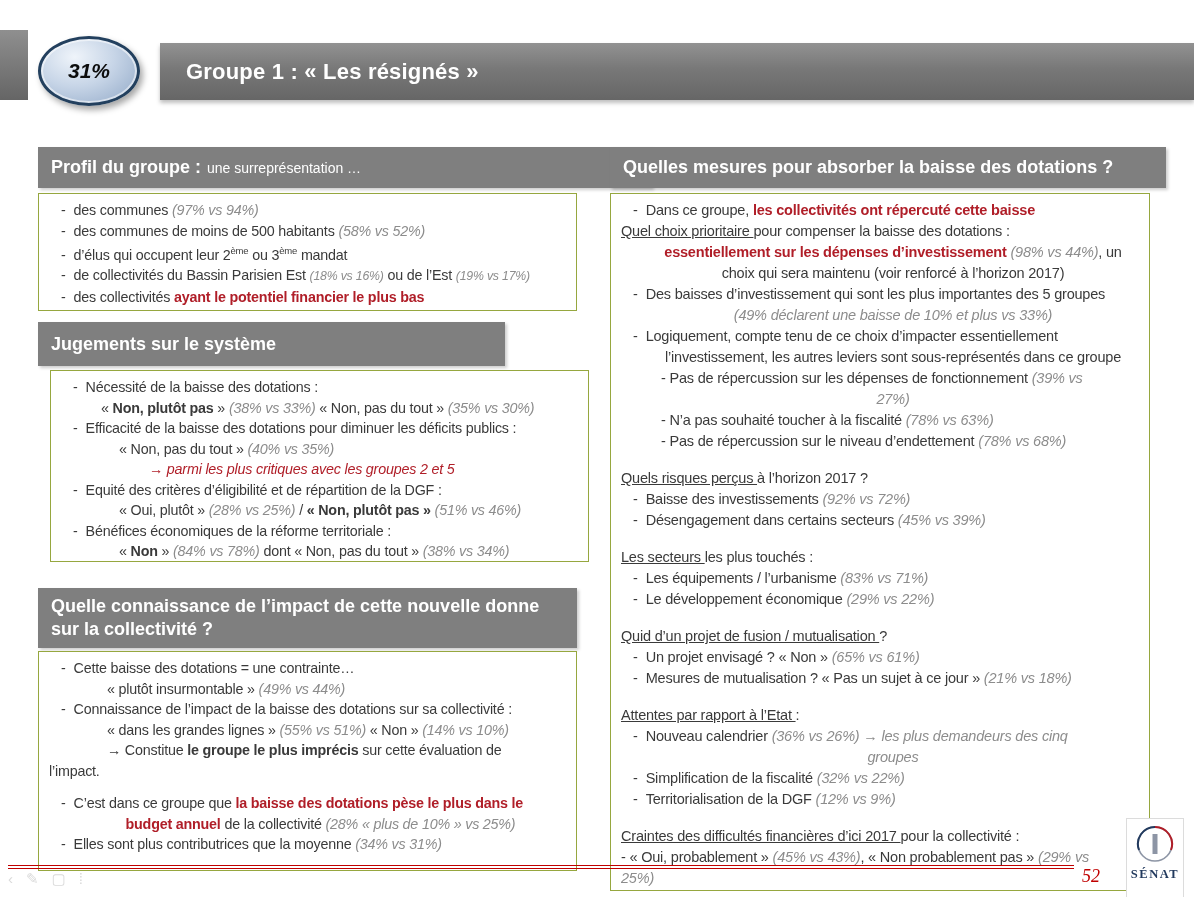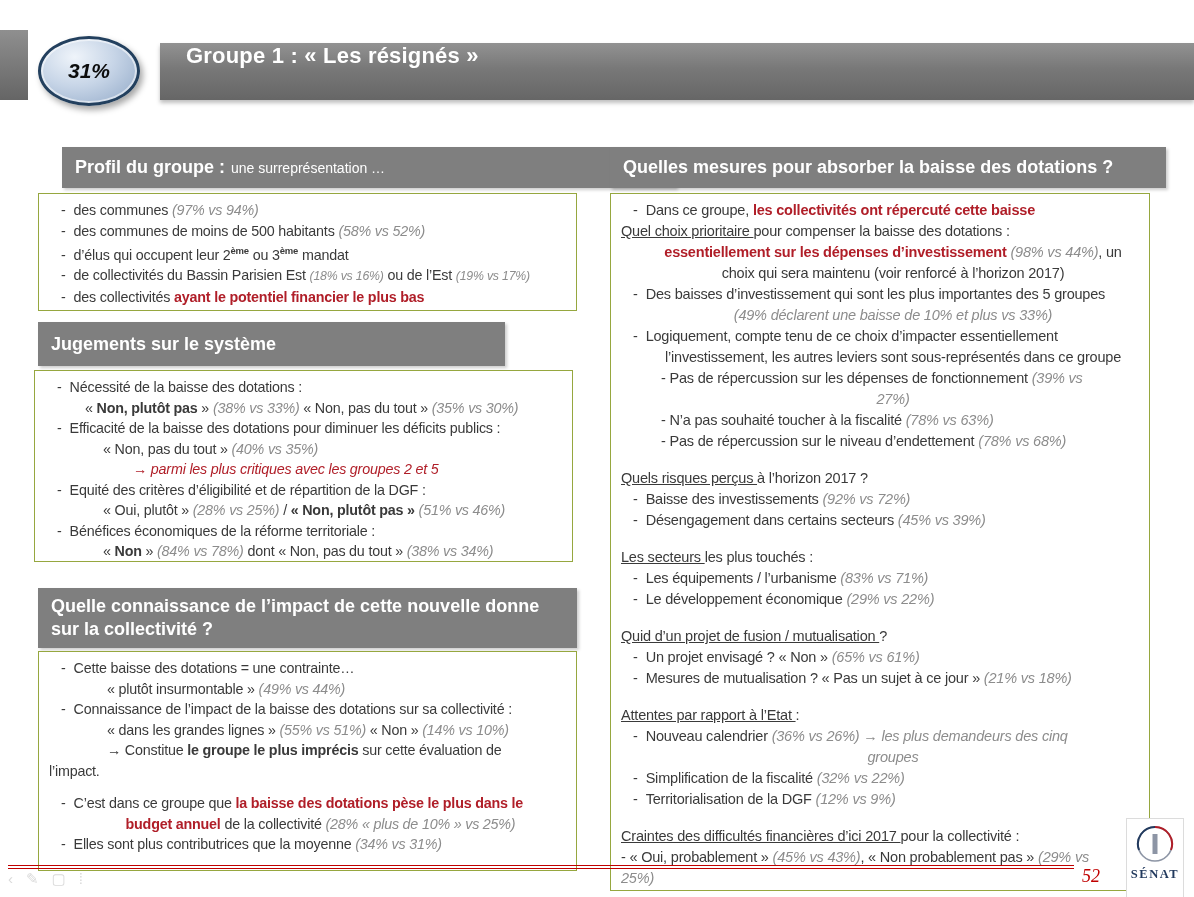--- a/index.html
+++ b/index.html
@@ -16,41 +16,41 @@
   body{
     position:relative;background:#ffffff;overflow:hidden;
     font-family:"Liberation Sans",sans-serif;color:var(--text-gray);
   }
   
   .corner-block{position:absolute;left:0;top:30px;width:28px;height:70px;
     background:linear-gradient(180deg,#8f8f8f,#656565);}
   .banner{position:absolute;left:160px;top:43px;width:1034px;height:57px;
     background:linear-gradient(180deg,#929292 0%,#787878 45%,#666666 100%);
     box-shadow:0 3px 4px rgba(0,0,0,.25);
-    display:flex;padding-left:26px;}
+    display:flex;align-items:center;padding-left:26px;}
   .banner-title{color:#ffffff;font-size:22px;font-weight:bold;letter-spacing:.2px;}
   .badge{position:absolute;left:38px;top:36px;width:102px;height:70px;border-radius:50%;
     background:radial-gradient(ellipse at 35% 28%,#eff4fa 0%,#c7d5e7 45%,#8fa7c6 100%);
     border:3px solid #23405e;
     box-shadow:3px 4px 6px rgba(0,0,0,.35), inset 0 0 0 2px rgba(255,255,255,.55);
     display:flex;align-items:center;justify-content:center;z-index:20;}
   .badge span{font-weight:bold;font-style:italic;font-size:21px;color:#0c0c0c;}
   
   .panel-header{position:absolute;background:var(--header-gray);color:#fff;
     display:flex;align-items:center;padding:0 13px;
     box-shadow:2px 2px 3px rgba(0,0,0,.2);z-index:10;}
   .ph-text{font-weight:bold;font-size:18px;line-height:23px;}
   .ph-rest{font-weight:normal;font-size:14px;margin-left:6px;}
   .panel-body{position:absolute;background:#fff;border:1px solid var(--accent-border);
     padding:6px 10px 4px 10px;font-size:14.3px;line-height:20.5px;
     letter-spacing:-0.2px;overflow:hidden;z-index:10;}
-  .ph-profil{left:38px;top:147px;width:614px;height:41px;margin-left:24px;}
+  .ph-profil{left:38px;top:147px;width:614px;height:41px;}
   .pb-profil{left:38px;top:193px;width:539px;height:118px;}
   .ph-jugements{left:38px;top:322px;width:467px;height:44px;}
-  .pb-jugements{left:34px;top:370px;width:539px;height:192px;}
+  .pb-jugements{left:50px;top:370px;width:539px;height:192px;}
   .ph-connaissance{left:38px;top:588px;width:539px;height:60px;}
   .pb-connaissance{left:38px;top:651px;width:539px;height:220px;}
   .ph-mesures{left:610px;top:147px;width:556px;height:41px;}
   .pb-mesures{left:610px;top:193px;width:540px;height:698px;font-size:14.5px;line-height:21px;}
   
   .ln{min-height:8px;}
   .ln.bl{padding-left:26px;text-indent:-14px;}
   .mk{padding-right:8px;}
   .i1{padding-left:26px;text-align:center;}
   .i2{padding-left:40px;}
@@ -60,21 +60,21 @@
   .pb-mesures .ln.blank{height:16px;}
   .pb-connaissance .ln.blank{height:12px;}
   
   .s-n{}
   .s-b{font-weight:bold;}
   .s-gi{color:var(--pct-gray);font-style:italic;}
   .s-gis{color:var(--pct-gray);font-style:italic;font-size:12.3px;}
   .s-rb{color:var(--emphasis-red);font-weight:bold;}
   .s-ri{color:var(--emphasis-red);font-style:italic;}
   .s-u{text-decoration:underline;}
-  .s-sup{vertical-align:super;font-size:9.5px;font-weight:bold;}
+  .s-sup{vertical-align:super;font-size:9.5px;}
   
   .footer-line{position:absolute;left:8px;top:865px;width:1066px;height:4px;
     border-top:1px solid var(--footer-red);border-bottom:1px solid var(--footer-red);z-index:40;}
   .page-number{position:absolute;left:1082px;top:866px;color:var(--footer-red);
     font-family:"Liberation Serif",serif;font-style:italic;font-size:18px;z-index:46;}
   .senat-logo{position:absolute;left:1126px;top:818px;width:58px;height:94px;background:#fff;
     border:1px solid #dcdcdc;z-index:45;display:flex;flex-direction:column;
     align-items:center;justify-content:flex-start;padding-top:3px;}
   .senat-text{font-family:"Liberation Serif",serif;font-weight:bold;font-size:12.5px;
     letter-spacing:1.5px;color:#223a5e;margin-top:1px;}

